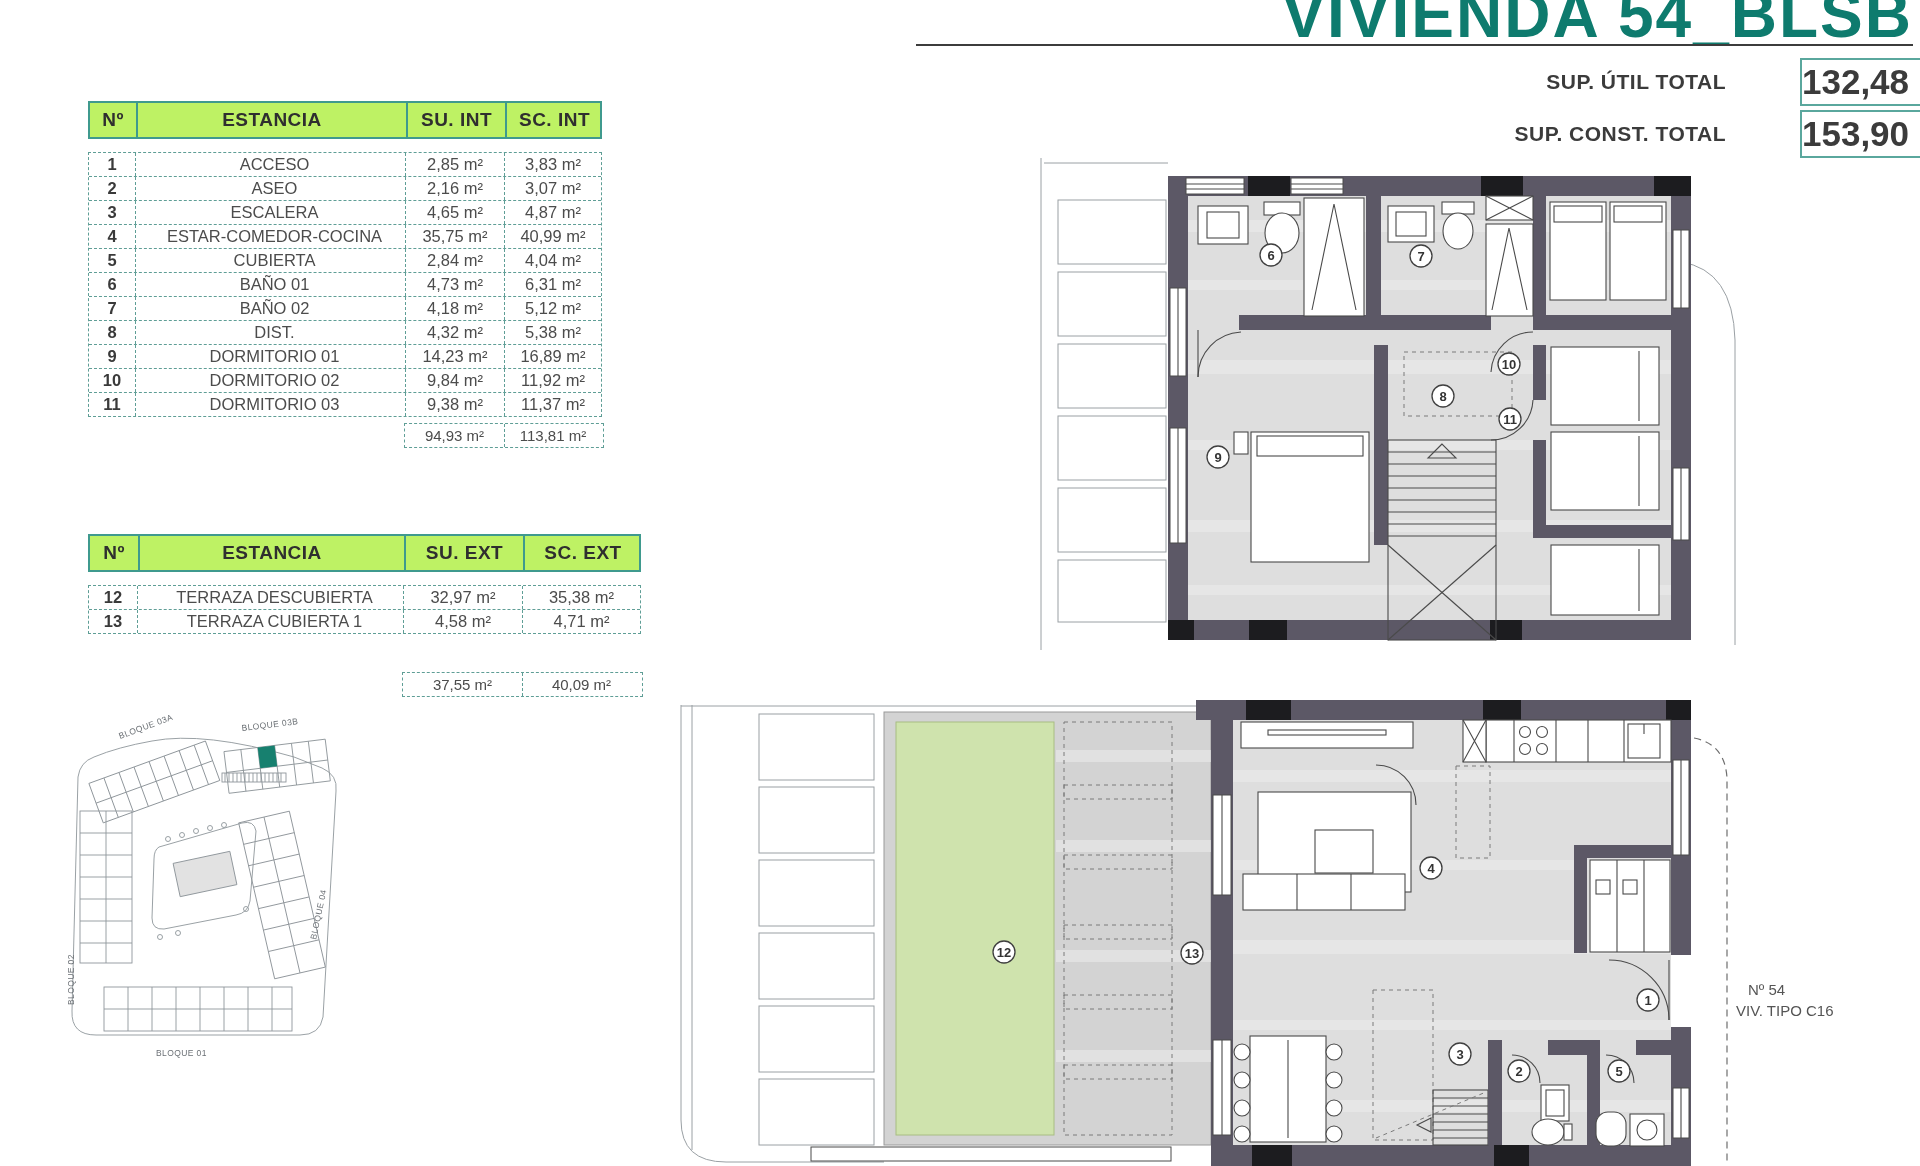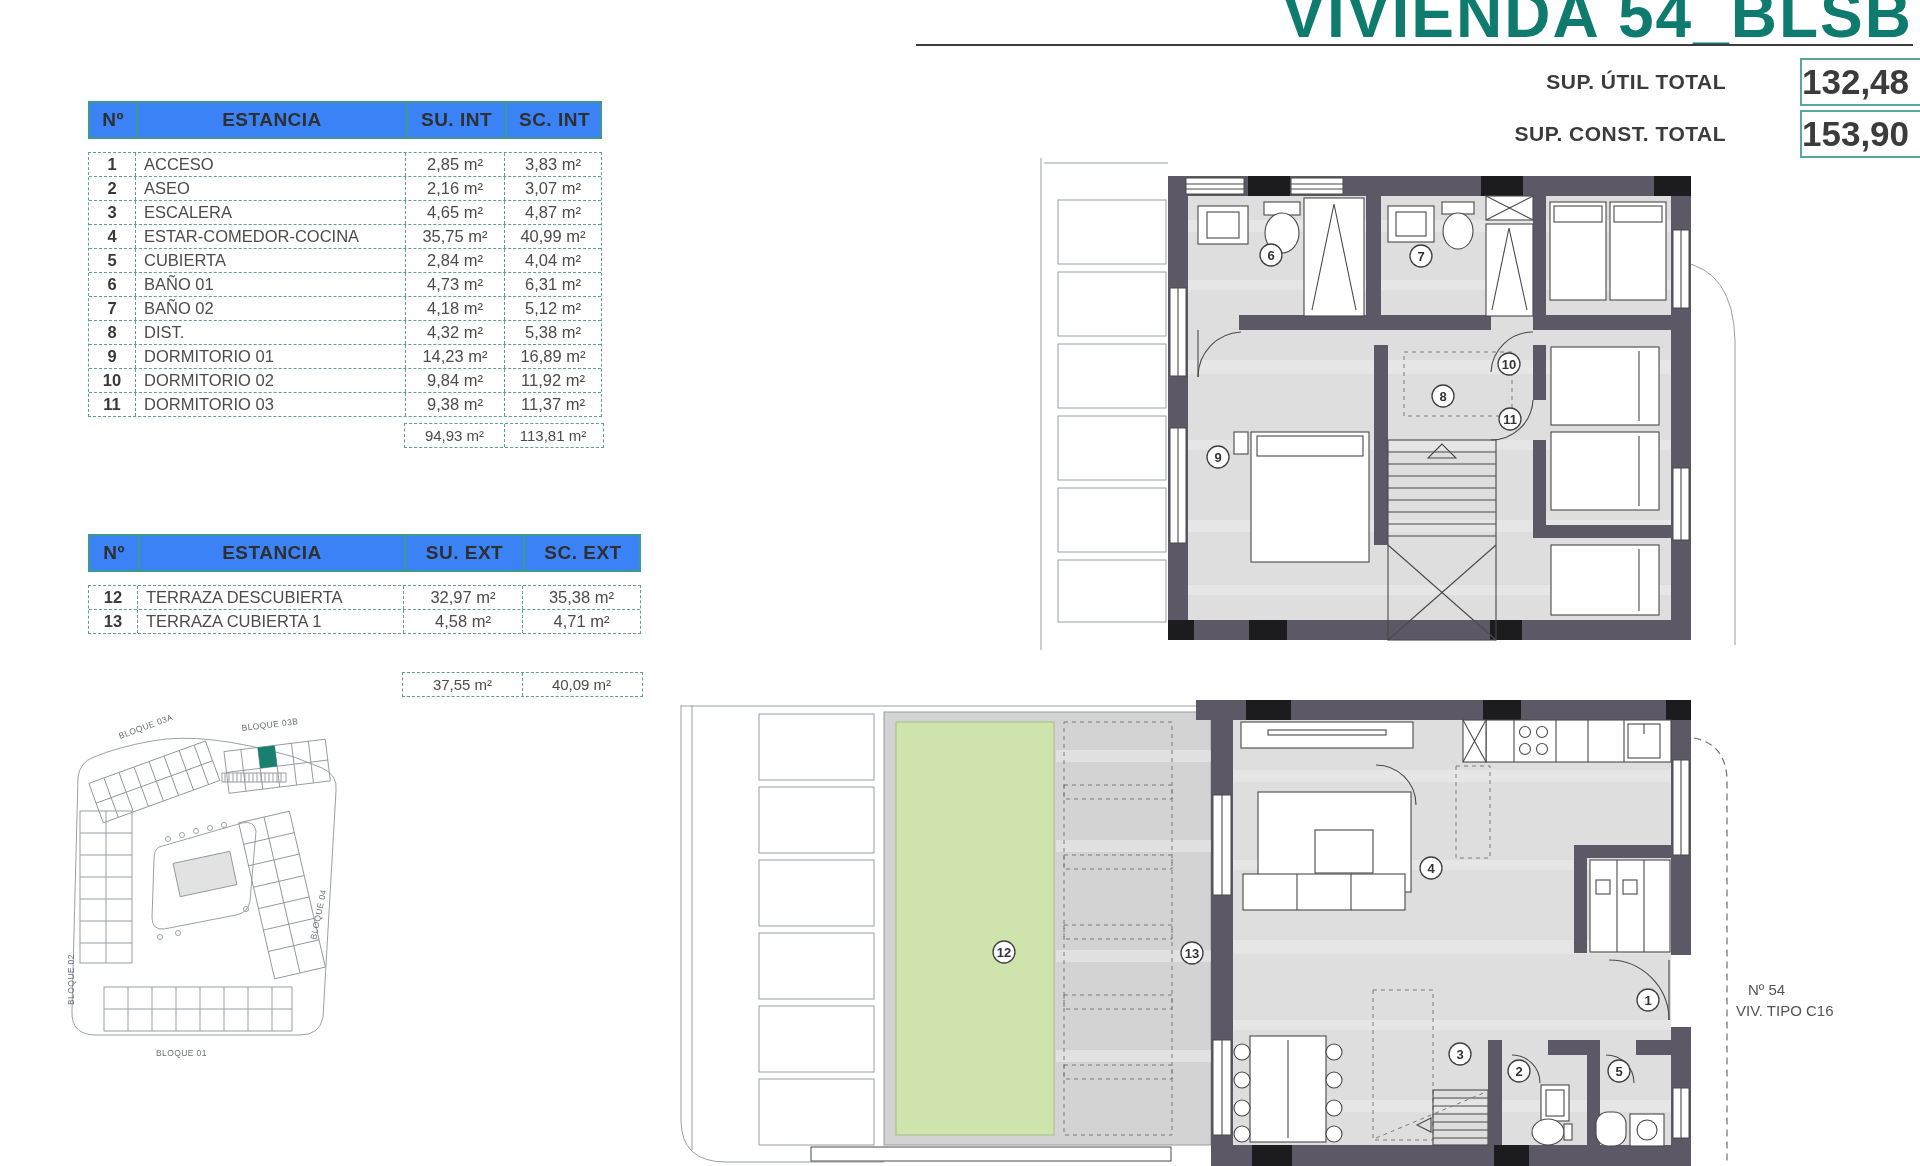--- a/index.html
+++ b/index.html
@@ -9,29 +9,29 @@
   #title{position:absolute;top:-22px;right:43px;font-size:64px;font-weight:700;
          letter-spacing:2px;color:#0e7b6e;white-space:nowrap;}
   #title-rule{position:absolute;top:44px;left:880px;width:997px;height:2px;background:#3c3c3c;}
   .sum-label{position:absolute;right:230px;text-align:left;font-size:21px;font-weight:700;
              color:#3b3b3b;letter-spacing:.5px;}
   .sum-box{position:absolute;left:1764px;width:164px;height:44px;border:2px solid #5aa79d;
            font-size:35px;font-weight:700;color:#3b3b3b;line-height:44px;
            background:#fff;white-space:nowrap;}
   
   .tbl{position:absolute;}
-  .tbl-head{display:grid;border:2px solid #3f9a8e;background:#3b82f6;}
+  .tbl-head{display:grid;border:2px solid #3f9a8e;background:#bef264;}
   .tbl-head span{font-size:19px;font-weight:700;color:#2f2f2f;text-align:center;
                  line-height:34px;border-left:2px solid #3f9a8e;letter-spacing:.5px;}
   .tbl-head span:first-child{border-left:none;}
   .tbl-body{display:block;border:1px dashed #5f9e96;margin-top:13px;}
   .t-row{display:grid;border-bottom:1px dashed #5f9e96;}
   .t-row:last-child{border-bottom:none;}
   .t-row span{font-size:16.5px;color:#4c4c4c;line-height:23px;height:23px;
-              border-left:1px dashed #5f9e96;overflow:hidden;white-space:nowrap;}
+              border-left:1px dashed #5f9e96;overflow:hidden;white-space:nowrap;text-align:center;}
   .t-row span:first-child{border-left:none;text-align:center;font-weight:700;color:#3a3a3a;}
   .t-row .rm{padding-left:8px;}
   .t-row .val{text-align:center;}
   .tbl-tot{display:grid;border:1px dashed #5f9e96;position:absolute;}
   .tbl-tot span{font-size:15px;color:#4c4c4c;line-height:23px;height:23px;text-align:center;
                 border-left:1px dashed #5f9e96;}
   .tbl-tot span:first-child{border-left:none;}
   #tbl-int{left:52px;top:101px;width:514px;}
   #tbl-int .tbl-head,#tbl-int .t-row{grid-template-columns:46px 270px 99px 97px;}
   #tbl-int-tot{left:368px;top:423px;width:198px;grid-template-columns:99px 97px;}

